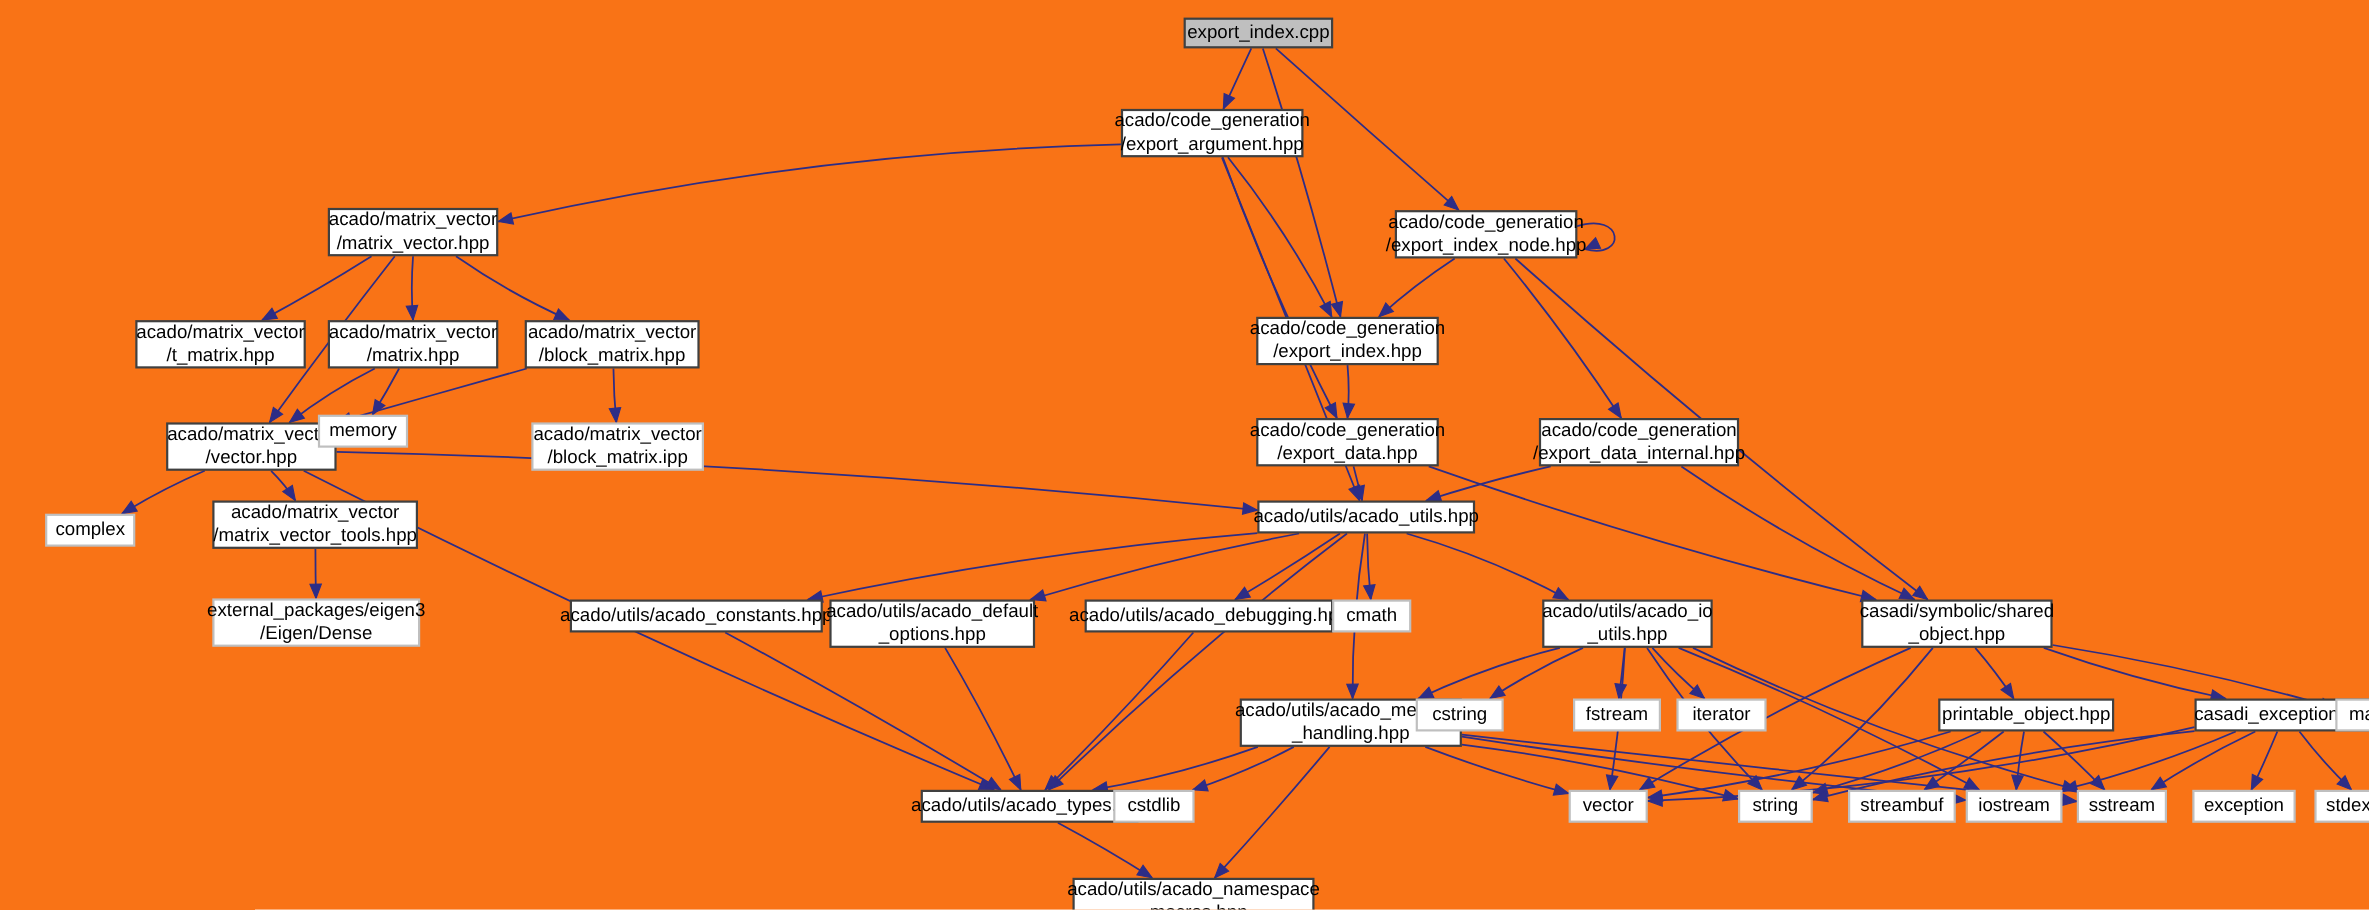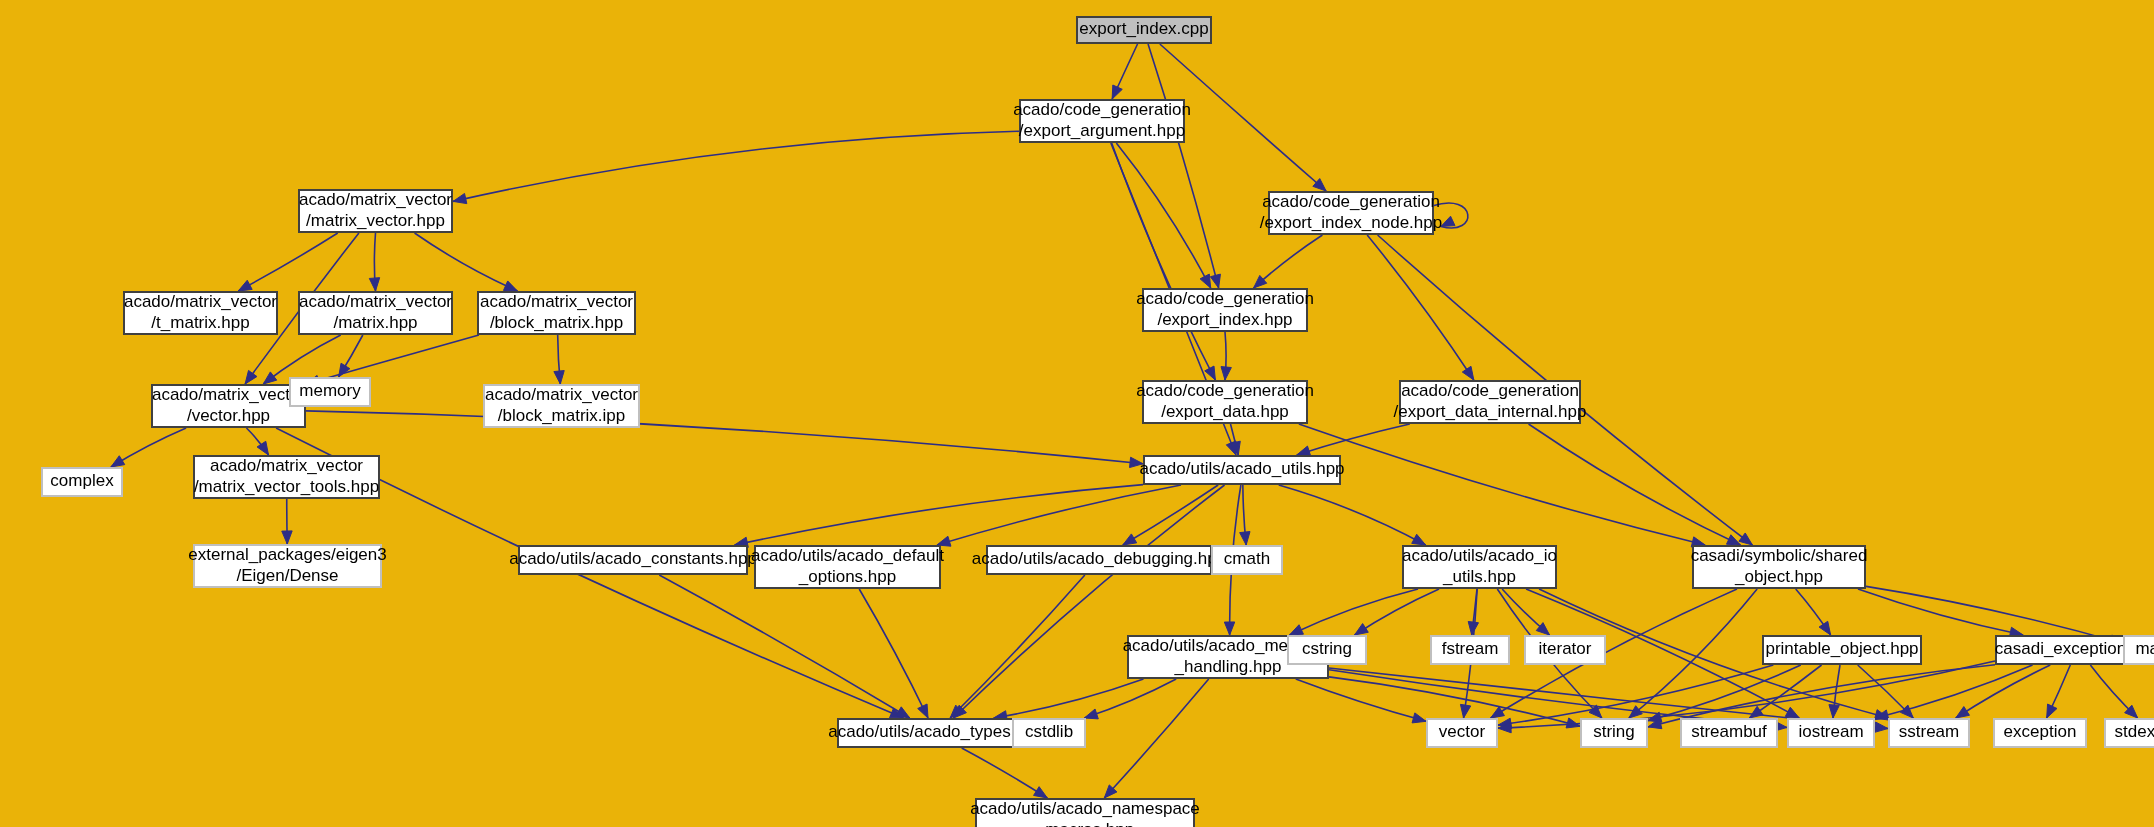--- a/index.html
+++ b/index.html
@@ -7,21 +7,21 @@
     padding: 0;
     background: #ffffff;
   }
   body {
     font-family: "Liberation Sans", sans-serif;
   }
   #graph-wrap {
     position: relative;
     width: 2154px;
     height: 827px;
-    background: #eab308;
+    background: #f97316;
     overflow: hidden;
   }
   svg#graph {
     position: absolute;
     left: 0;
     top: 0;
     width: 2154px;
     height: 827px;
     display: block;
   }

